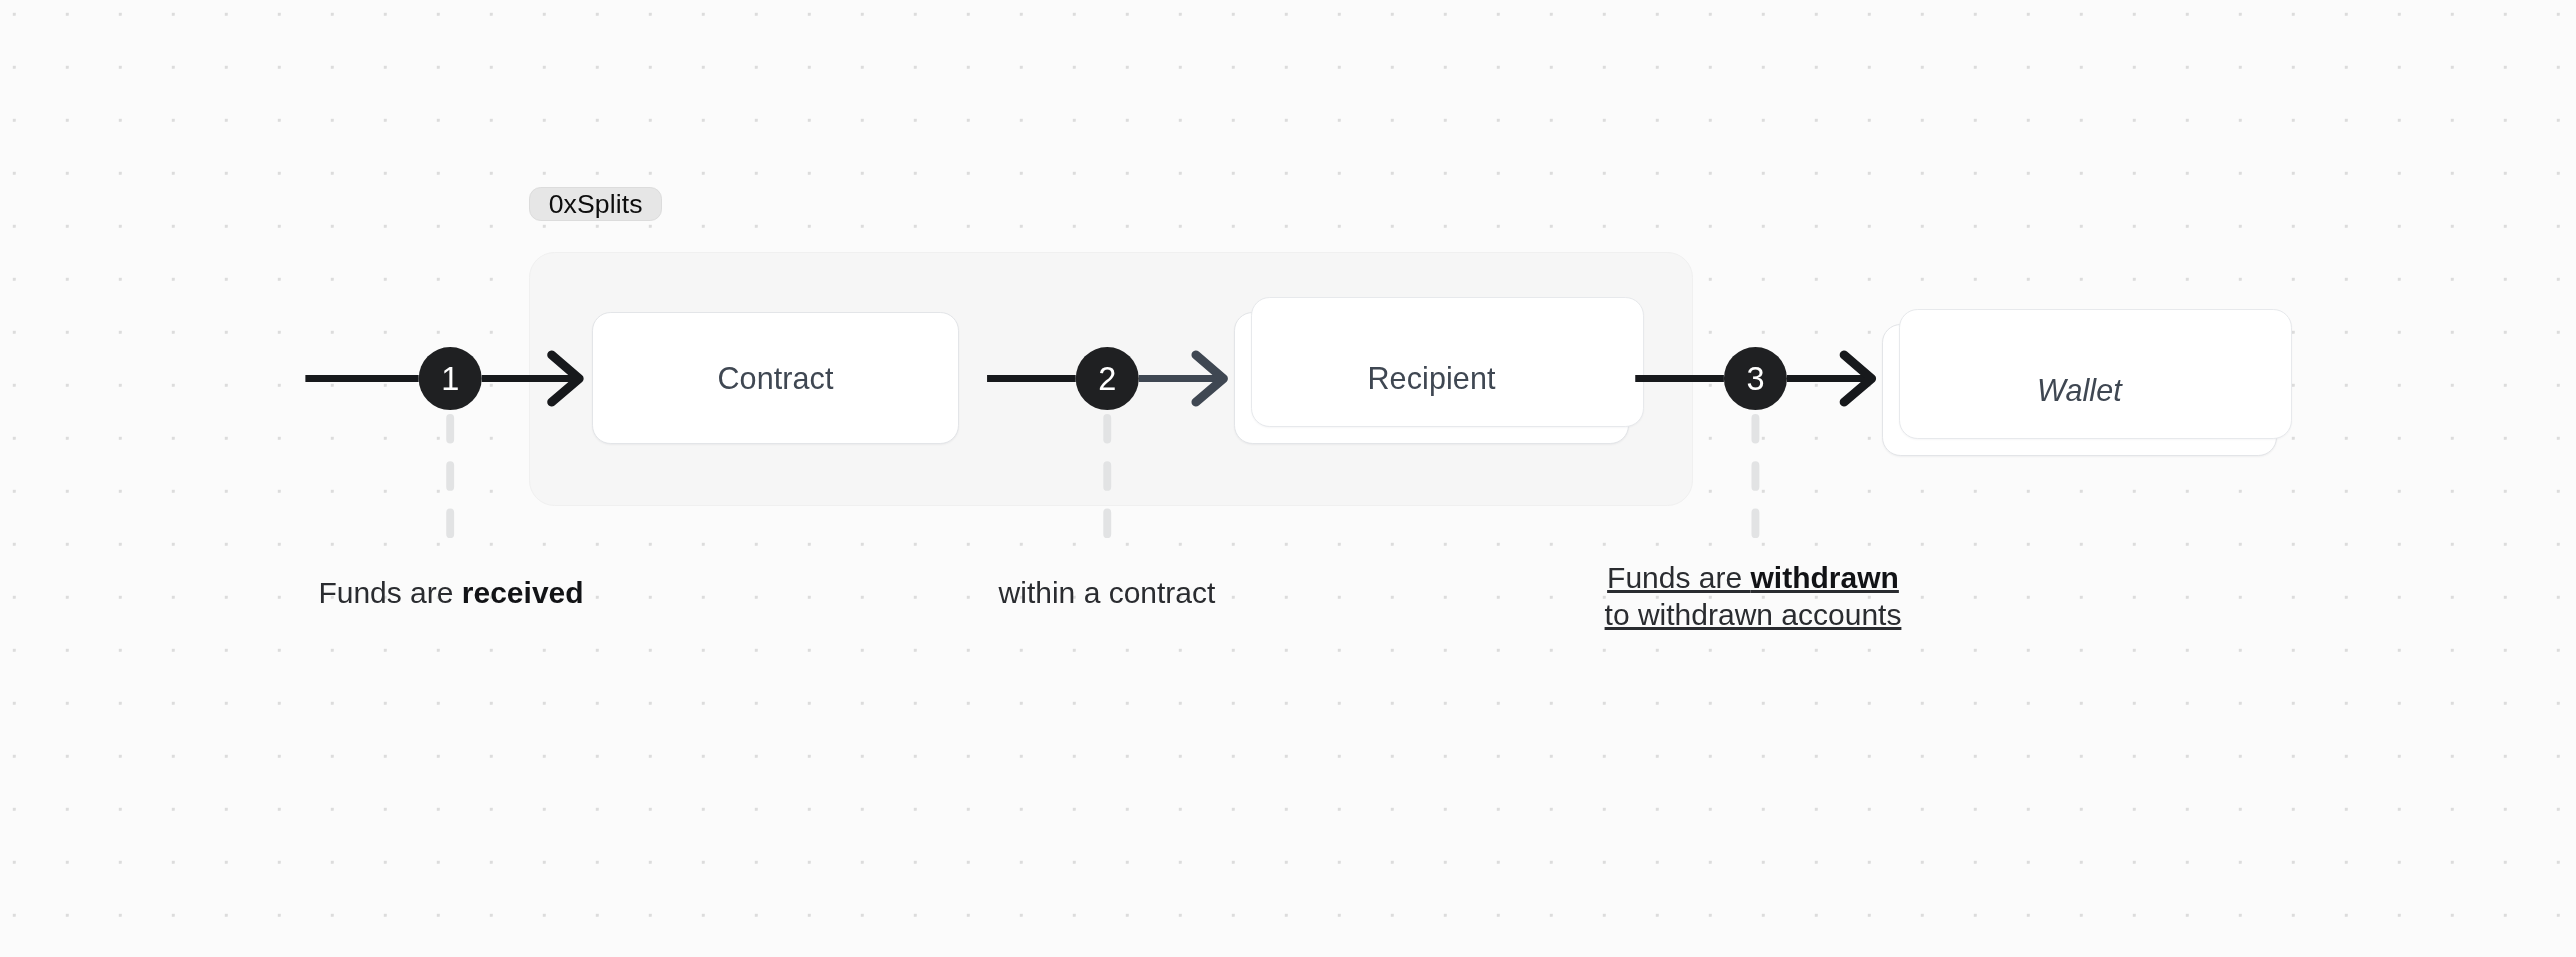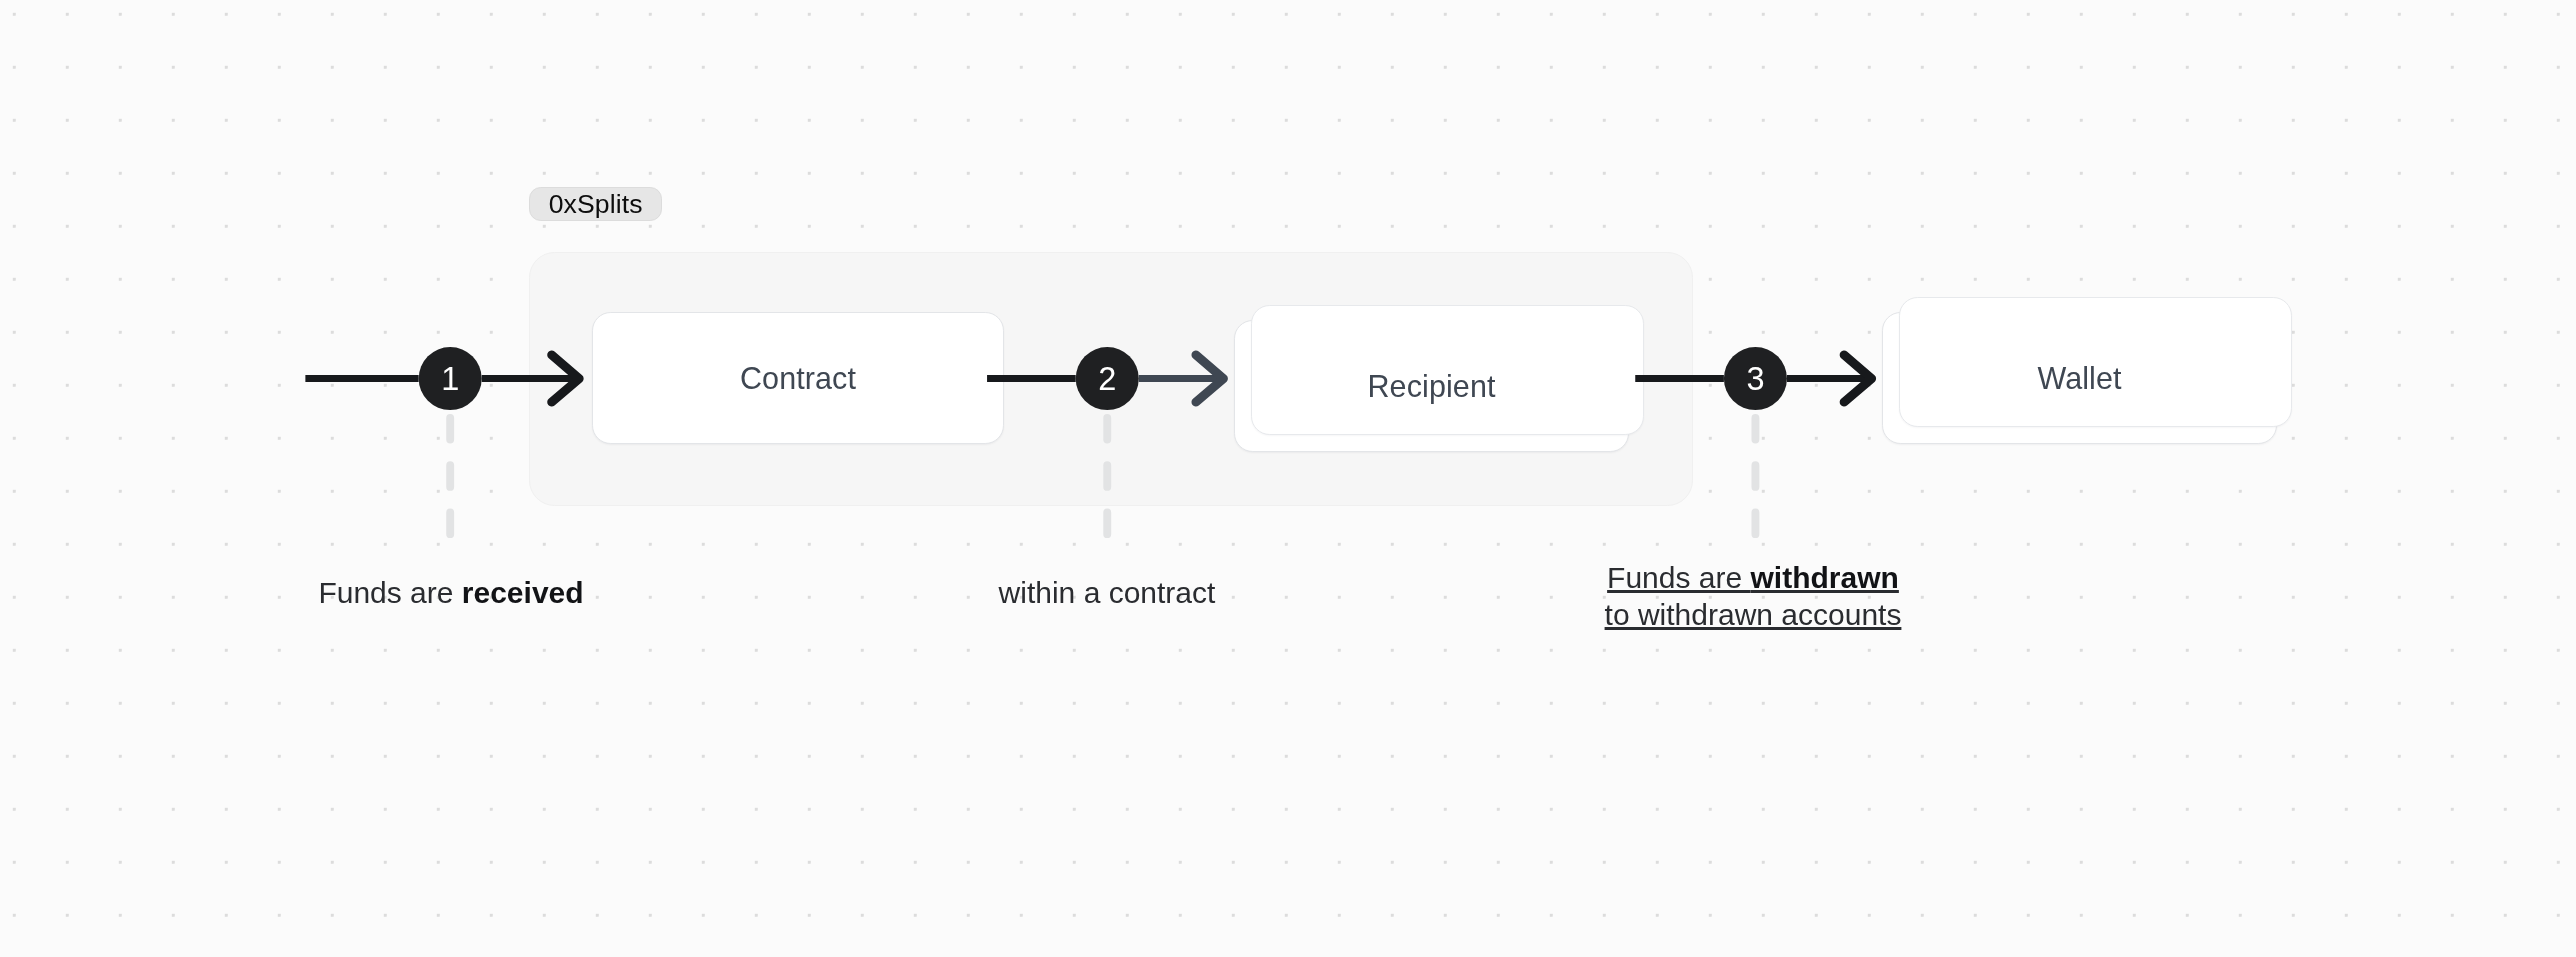--- a/index.html
+++ b/index.html
@@ -80,23 +80,23 @@
     top: -15.8px;
     bottom: 15.8px;
     border-radius: 18.7px;
     background: #ffffff;
     border: 1px solid #e7e9ec;
     box-shadow: 0 1px 2px rgba(16,24,40,.04);
     z-index: -1;
   }
   .node-label { position: relative; z-index: 1; }
 
-  #node-contract  { left: 592px;  top: 312px; width: 412px; }
-  #node-recipient { left: 1234px; top: 320px; width: 395px; }
-  #node-wallet    { left: 1882px; top: 312px; width: 395px; }
+  #node-contract  { left: 592px;  top: 312px; width: 367px; }
+  #node-recipient { left: 1234px; top: 312px; width: 395px; }
+  #node-wallet    { left: 1882px; top: 324px; width: 395px; font-style: italic; }
 
   
   #flow {
     position: absolute;
     left: 0; top: 0;
     width: 2576px;
     height: 958px;
     z-index: 5;
     pointer-events: none;
   }

